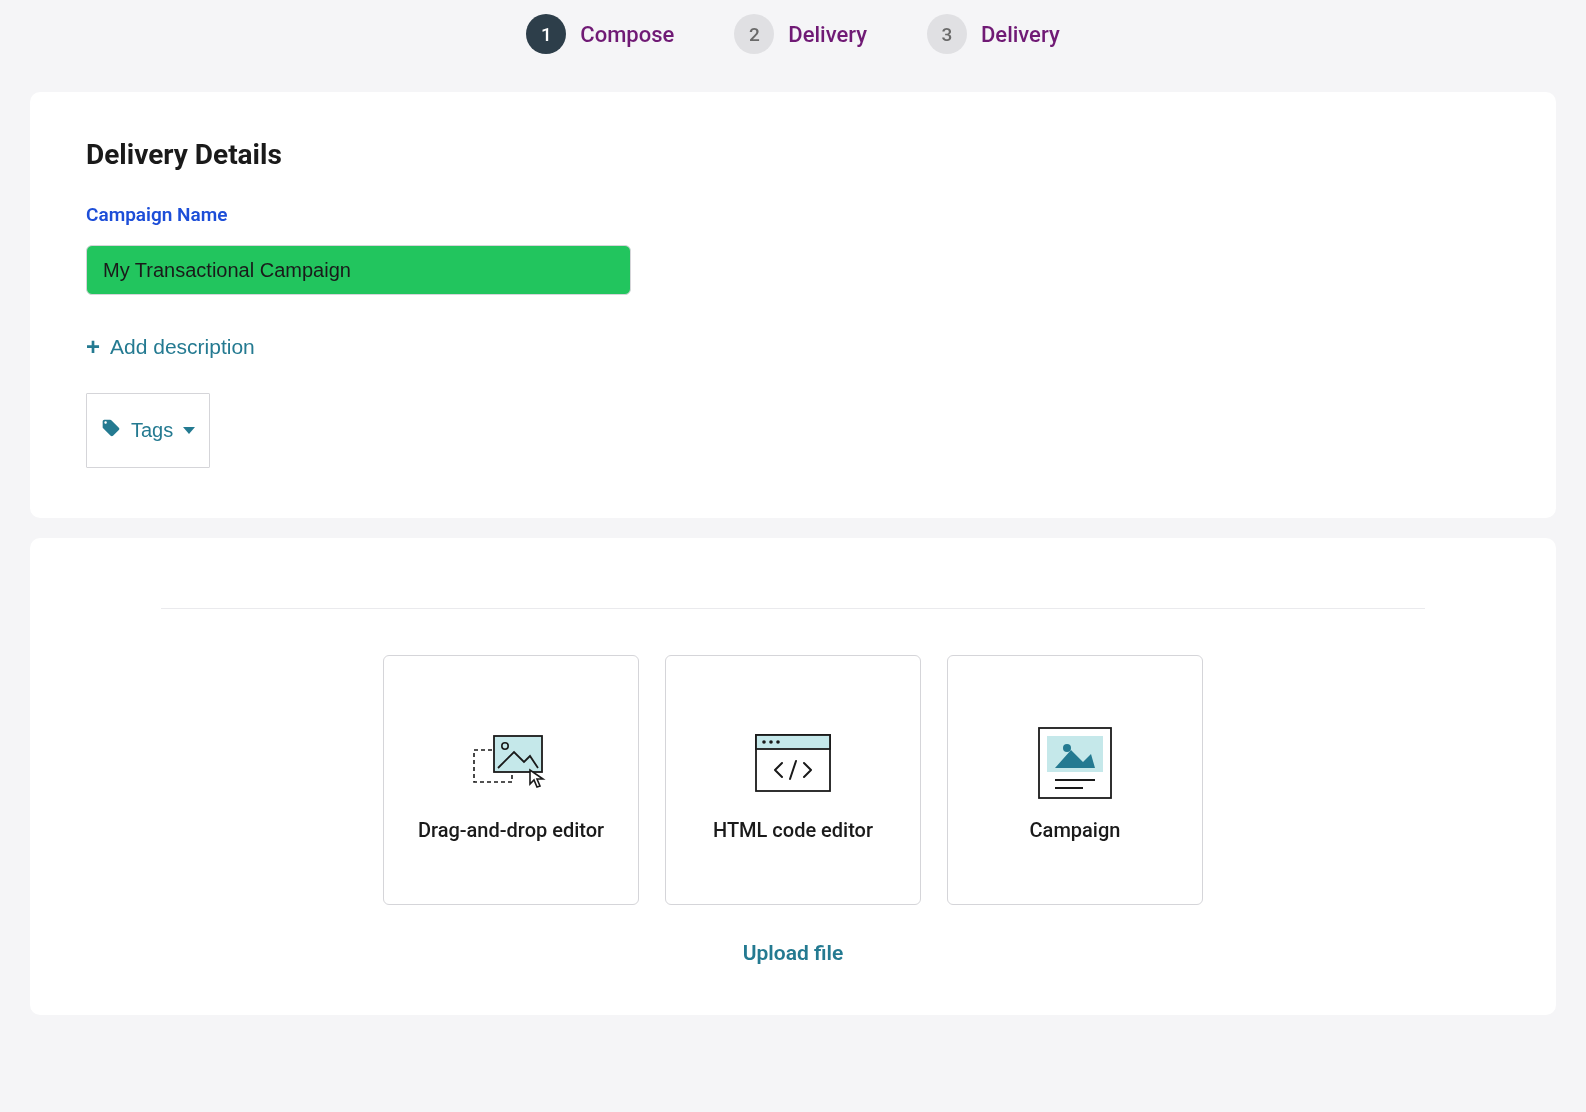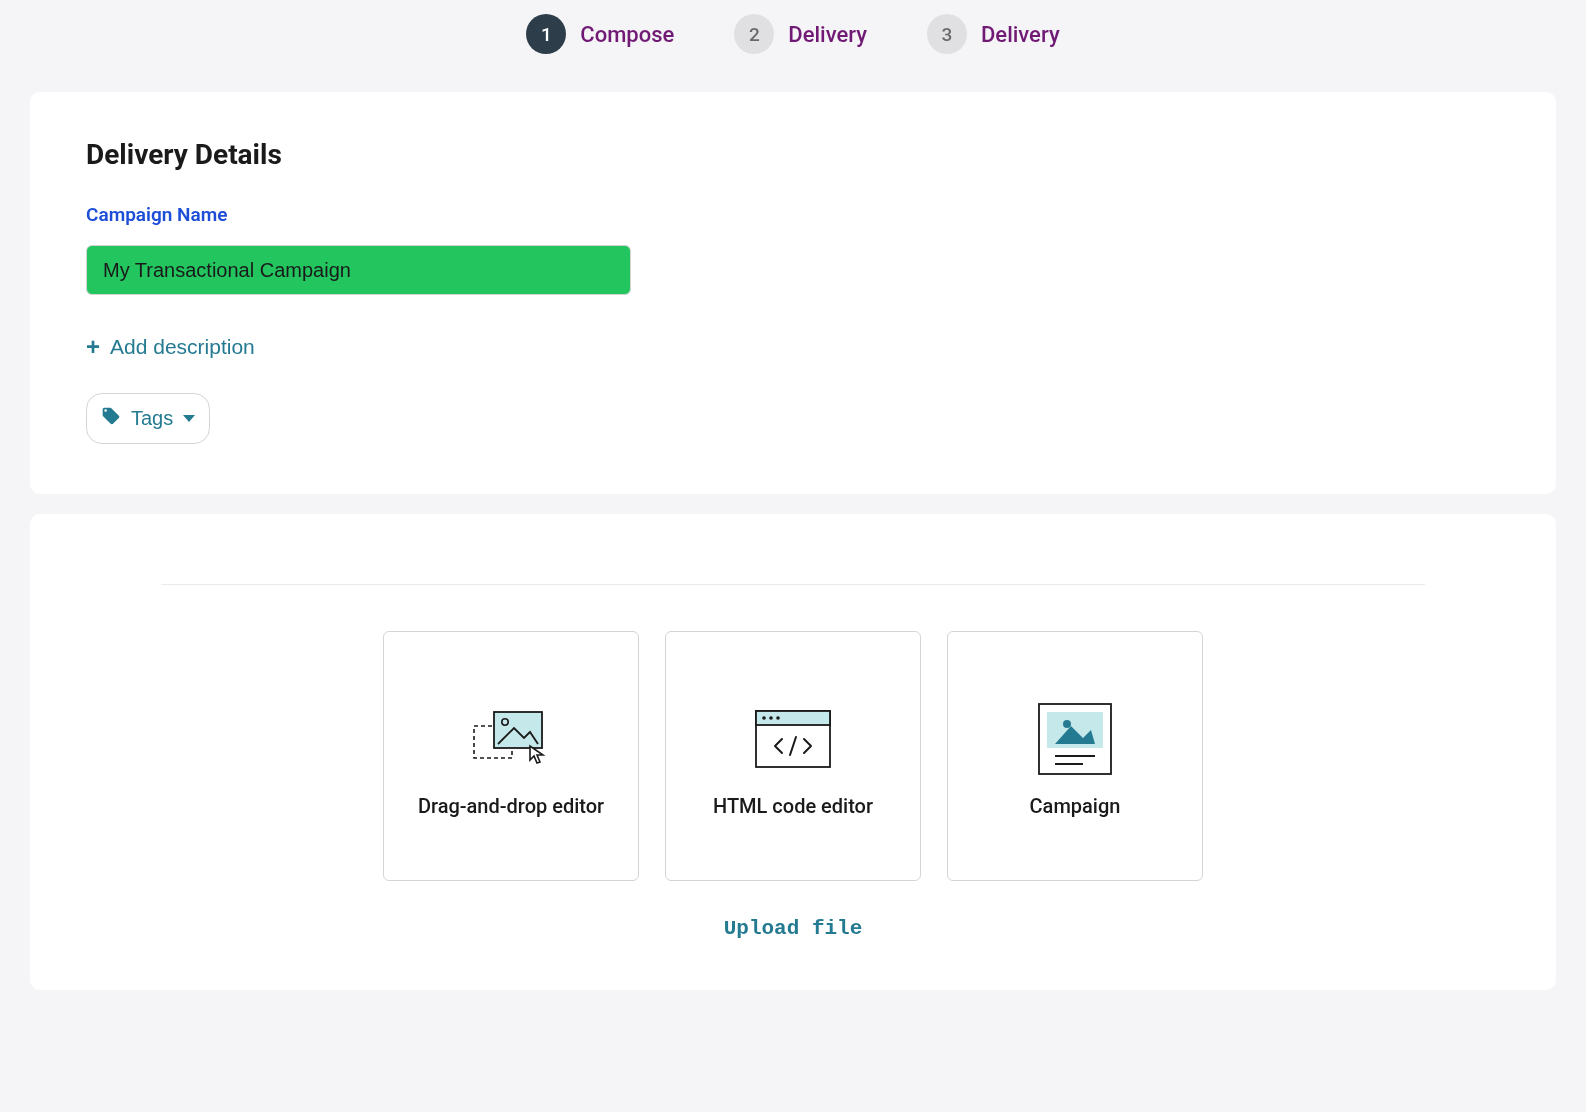--- a/index.html
+++ b/index.html
@@ -106,22 +106,22 @@
       font-size: 24px;
       font-weight: 700;
       line-height: 1;
     }
     
     .tags-button {
       display: inline-flex;
       align-items: center;
       gap: 10px;
       border: 1px solid #d5d5d9;
-      border-radius: 16px;
-      padding: 12px 14px;
+      border-radius: 1px;
+      padding: 24px 14px;
       color: #247a91;
       font-size: 20px;
       font-weight: 500;
       margin-top: 34px;
       cursor: pointer;
       background: #fff;
     }
     .caret-down {
       width: 0;
       height: 0;
@@ -170,21 +170,20 @@
     }
     
     .upload-link {
       display: block;
       text-align: center;
       color: #247a91;
       font-size: 21px;
       font-weight: 600;
       margin-top: 36px;
       cursor: pointer;
-      font-family: Liberation Mono, monospace;
     }
   </style>
 </head>
 <body>
 
 <div class="stepper">
   <div class="step">
     <div class="step-circle active">1</div>
     <div class="step-label active">Compose</div>
   </div>

